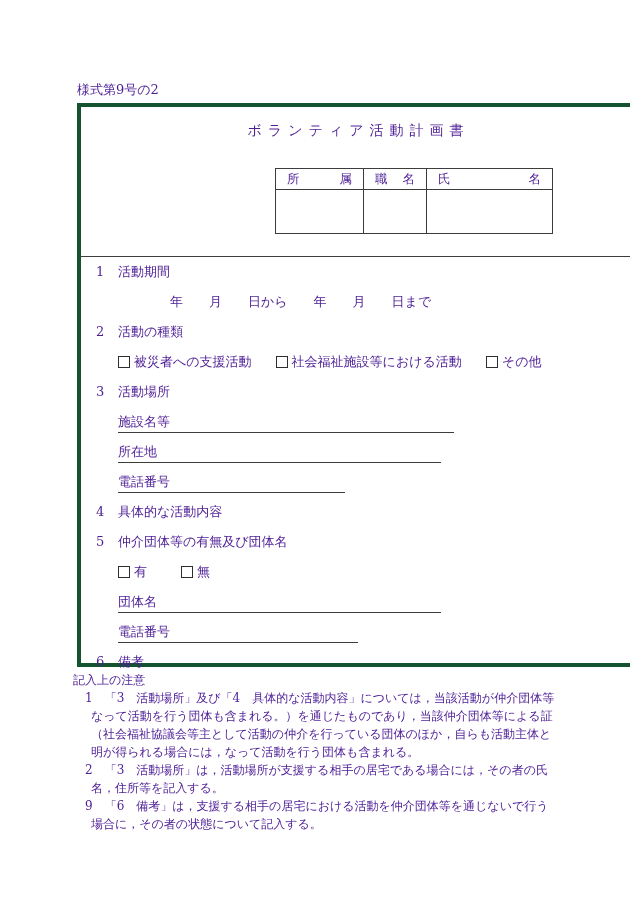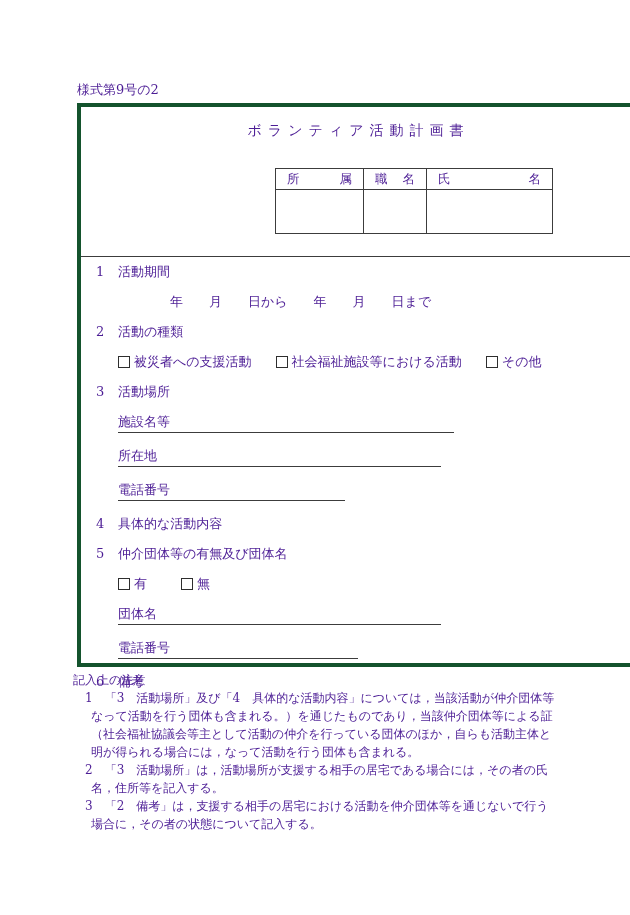--- a/index.html
+++ b/index.html
@@ -56,21 +56,21 @@
   }
   .box-body { padding-top:8px; }
   .row {
     line-height:14px; height:14px;
     font-size:13px;
     margin:0 0 16px 15px;
     white-space:nowrap;
   }
   .row.indent { margin-left:37px; }
   .row.date-line { margin-left:89px; }
-  .row.field-row { height:18px; }
+  .row.field-row { height:18px; margin-bottom:12px; }
   .sec-no { display:inline-block; width:22px; }
   .cb-row { display:flex; gap:24px;text-align:right; }
   .cb-row.wide-gap { gap:34px; }
   .cb-item { display:inline-flex; align-items:center; }
   .cb {
     display:inline-block;
     width:12px; height:12px;
     border:1px solid #2e2e2e;
     margin-right:4px;
     background:#fff;
@@ -216,17 +216,17 @@
   </div>
 
   <div class="notes">
     <div class="note-heading">記入上の注意</div>
     <div class="note-line note-num">1　「3　活動場所」及び「4　具体的な活動内容」については，当該活動が仲介団体等</div>
     <div class="note-line note-cont">なって活動を行う団体も含まれる。）を通じたものであり，当該仲介団体等による証</div>
     <div class="note-line note-cont">（社会福祉協議会等主として活動の仲介を行っている団体のほか，自らも活動主体と</div>
     <div class="note-line note-cont">明が得られる場合には，なって活動を行う団体も含まれる。</div>
     <div class="note-line note-num">2　「3　活動場所」は，活動場所が支援する相手の居宅である場合には，その者の氏</div>
     <div class="note-line note-cont">名，住所等を記入する。</div>
-    <div class="note-line note-num">3　「2　備考」は，支援する相手の居宅における活動を仲介団体等を通じないで行う</div>
+    <div class="note-line note-num">9　「6　備考」は，支援する相手の居宅における活動を仲介団体等を通じないで行う</div>
     <div class="note-line note-cont">場合に，その者の状態について記入する。</div>
   </div>
 
 </div>
 
 </body></html>

